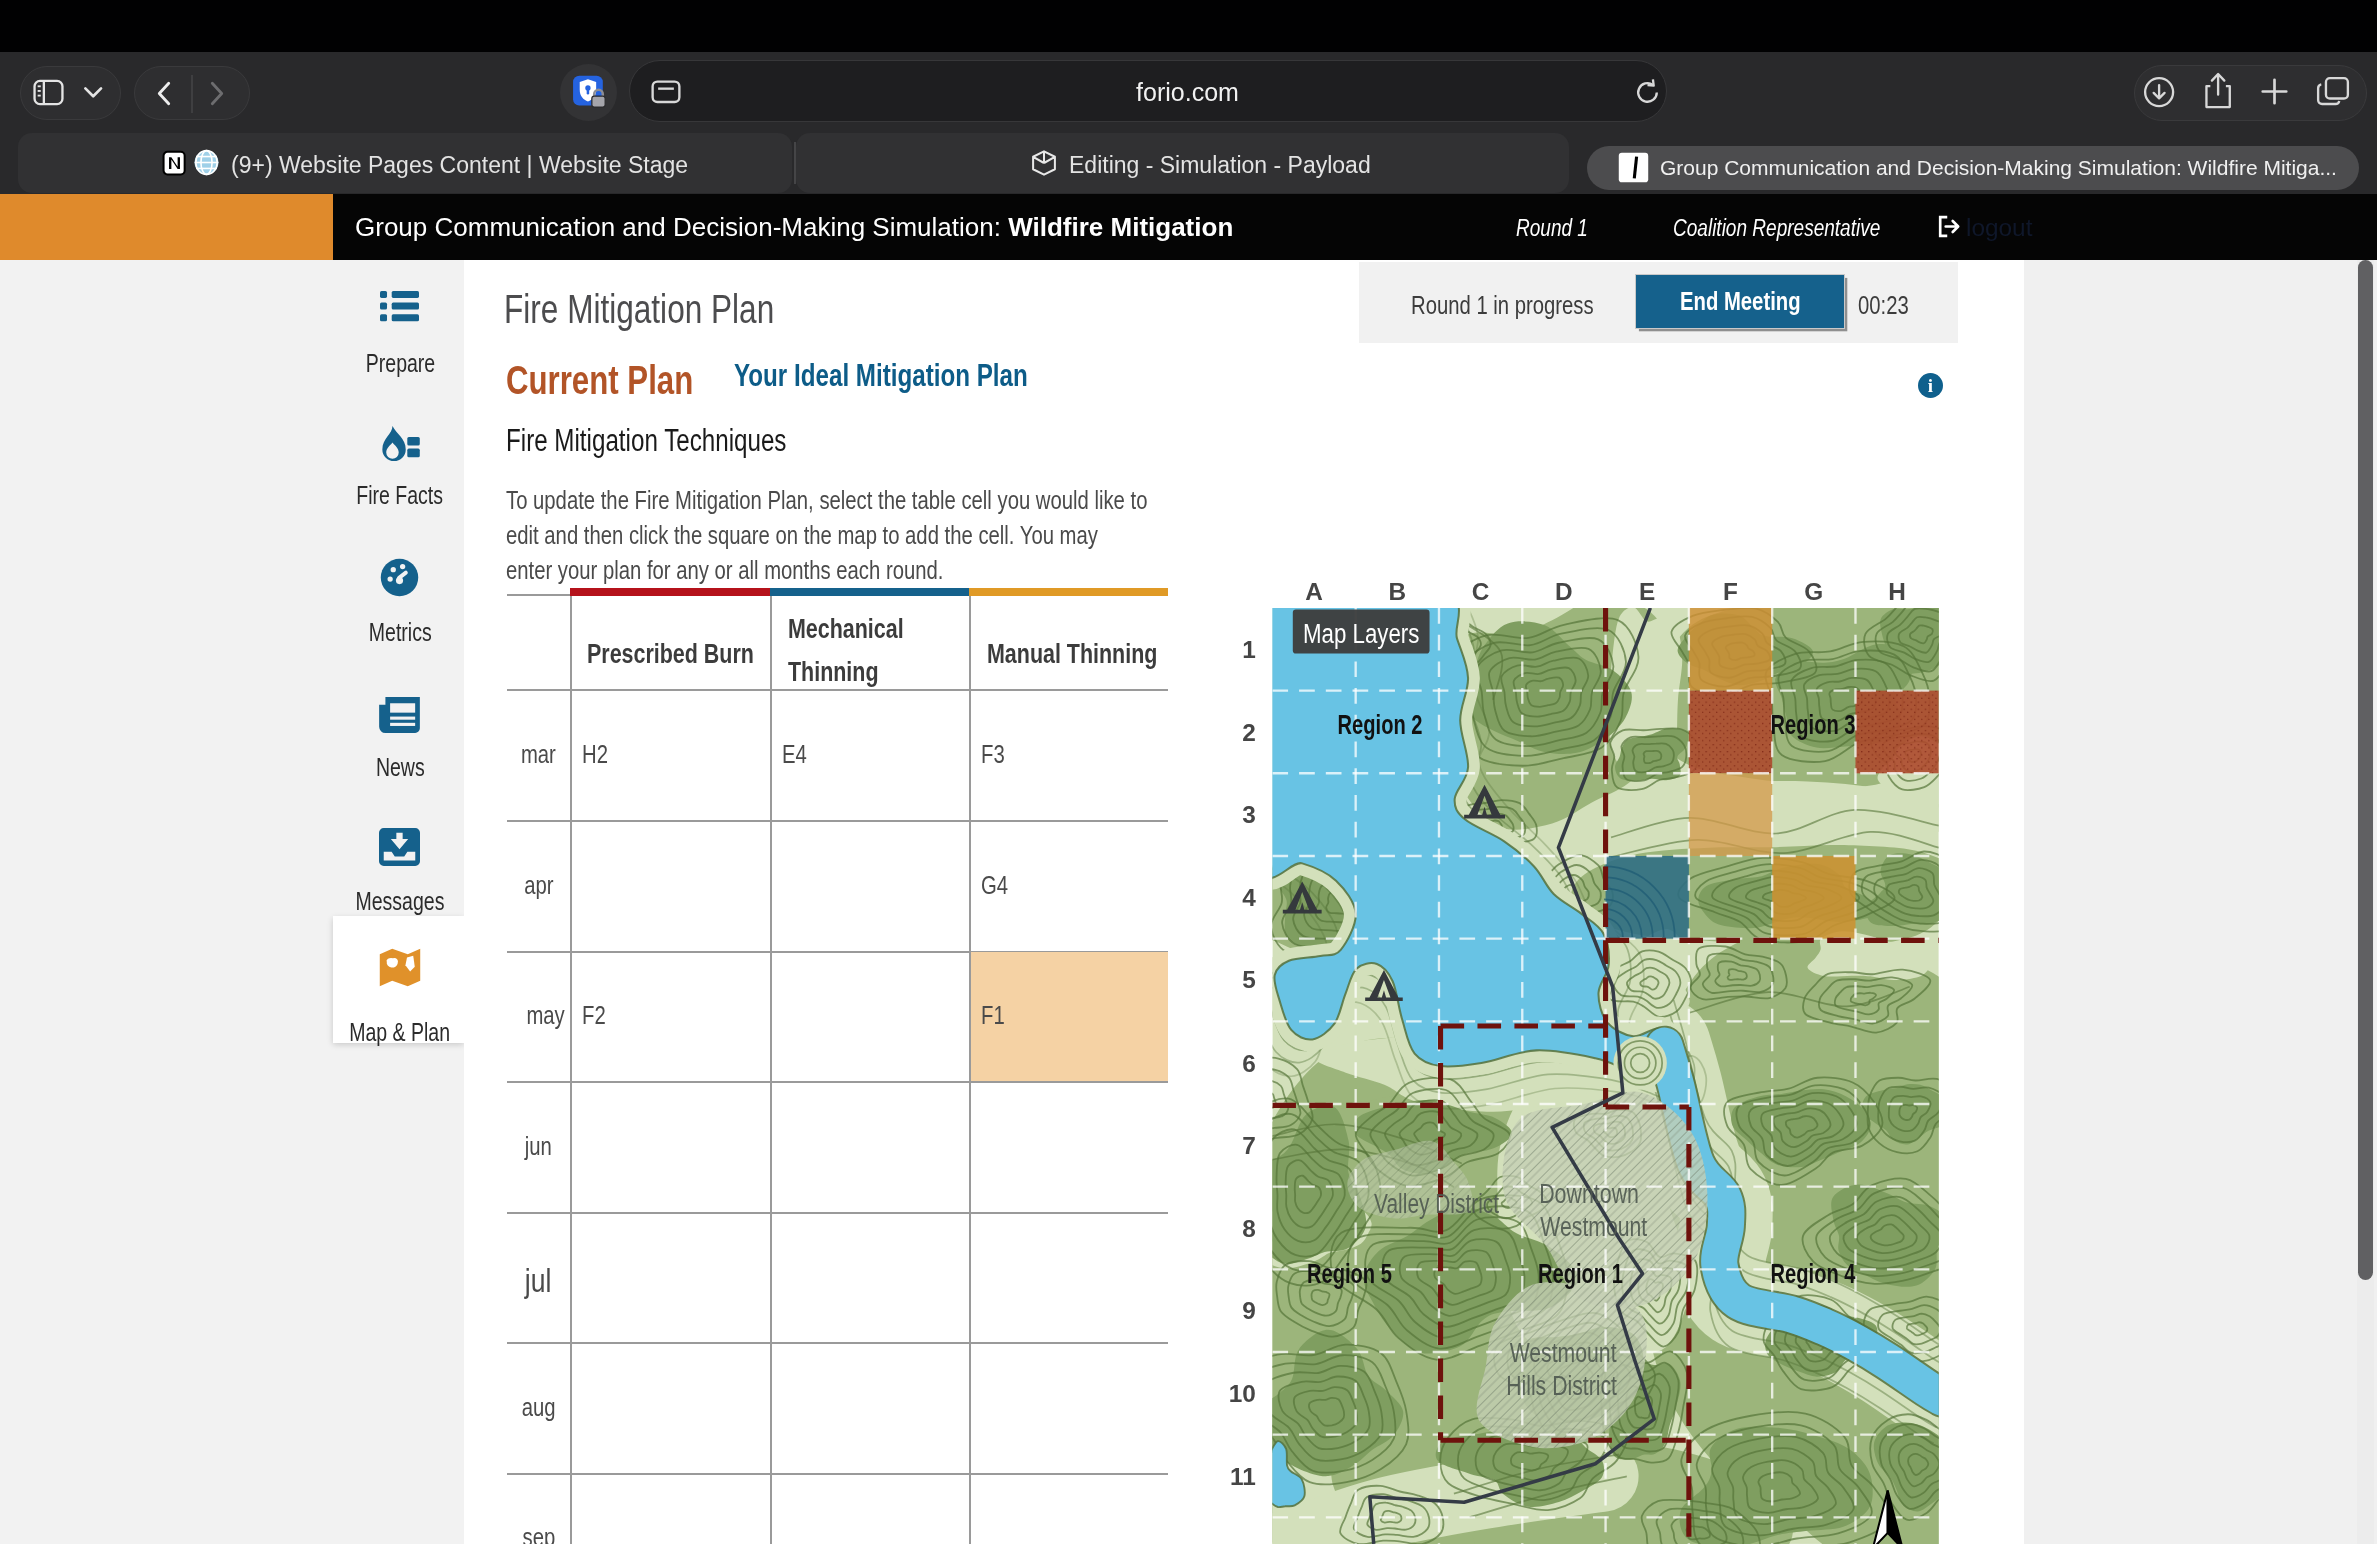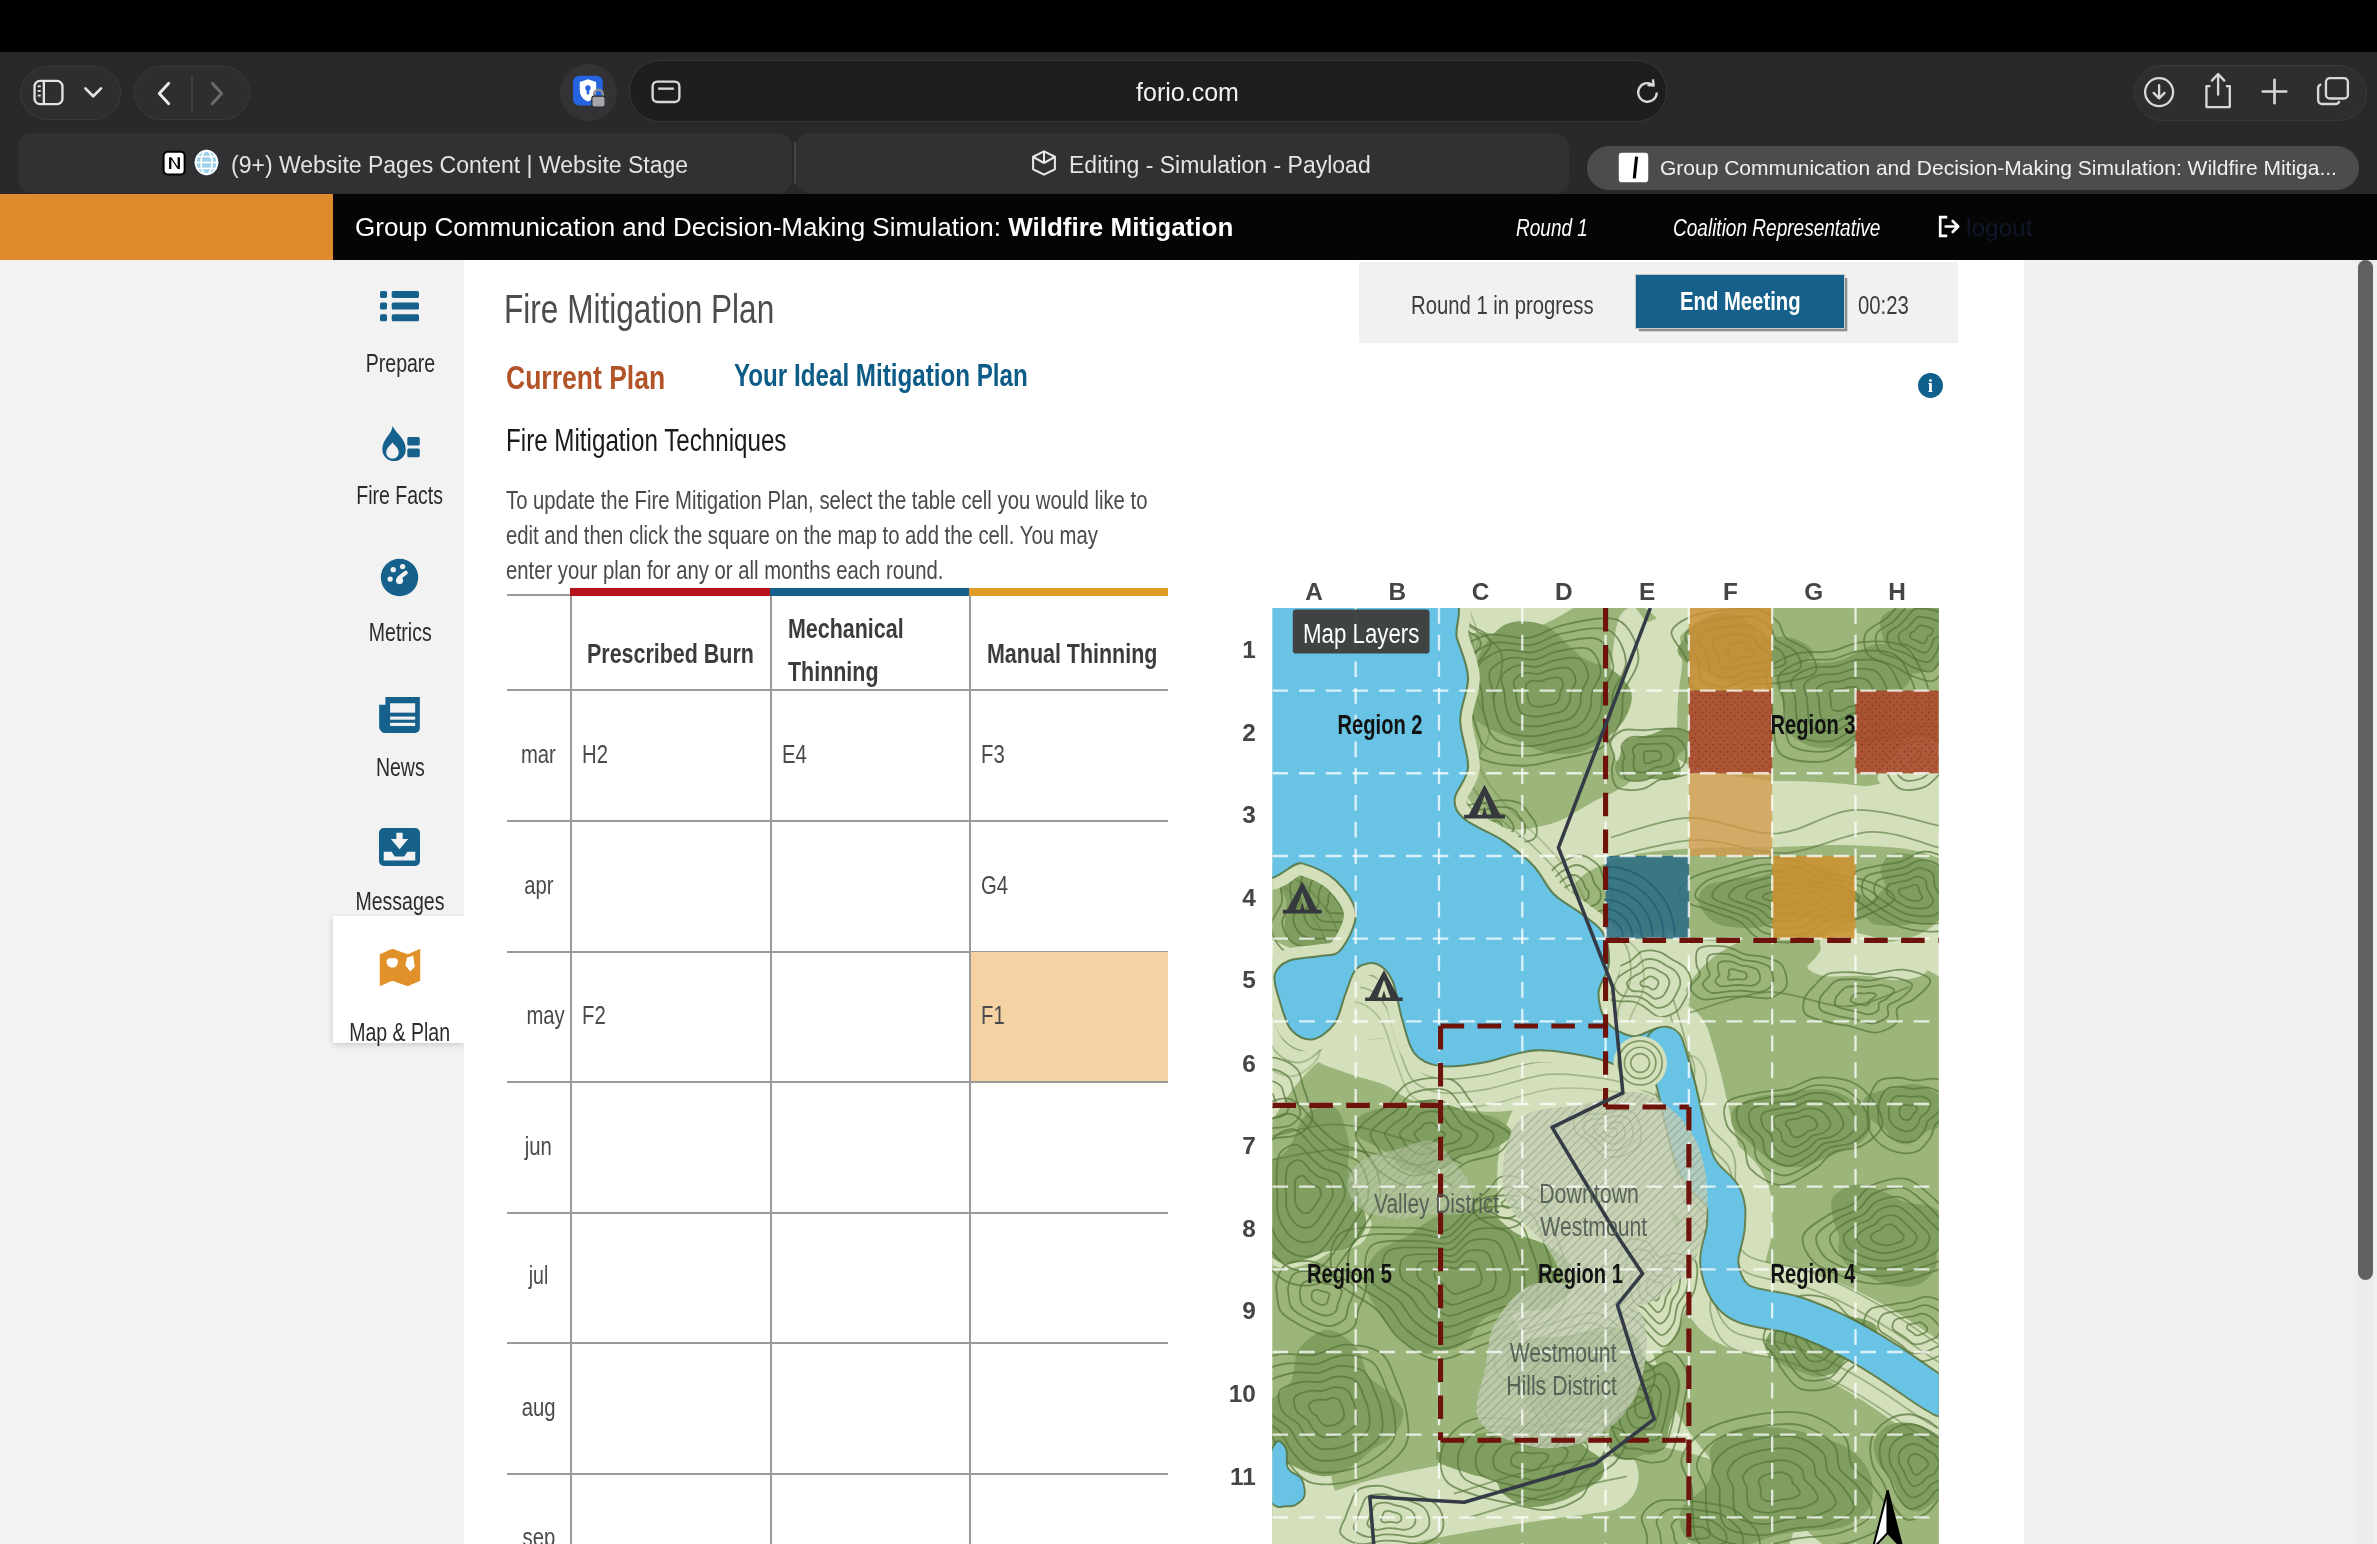--- a/index.html
+++ b/index.html
@@ -162,21 +162,21 @@
     <div class="abs" style="left:464px;top:260px;width:1561px;height:1284px;background:#fff"></div>
     <div class="abs" style="left:2024px;top:260px;width:353px;height:1284px;background:#f0f0f0"></div>
     <div class="abs" style="left:2357px;top:260px;width:17.3px;height:1284px;background:#ececec"></div>
     <div class="abs" style="left:2358px;top:260px;width:15px;height:1020px;background:#606062;border-radius:7.9px"></div>
     <div class="abs" style="left:504px;top:286px;font-size:41px;color:#4c4c4e"><span class="cond" style="transform:scaleX(.77)">Fire Mitigation Plan</span></div>
     <div class="abs" style="left:1359px;top:262px;width:599px;height:81px;background:#f1f1f1"></div>
     <div class="abs" style="left:1411px;top:290px;font-size:26px;color:#3c3c3c"><span class="cond">Round 1 in progress</span></div>
     <div class="abs" style="left:1635px;top:274px;width:210px;height:55px;background:#15618c;border:0.8px solid #c9c9c9;box-shadow:3.1px 3.1px 0 -0.8px #8f8f8f;color:#fff;font-size:26px;font-weight:bold;text-align:center;line-height:53px"><span class="condc">End Meeting</span></div>
     <div class="abs" style="left:1858px;top:290px;font-size:26px;color:#3c3c3c"><span class="cond">00:23</span></div>
     <div class="abs" style="left:1918px;top:373px;width:25px;height:25px;border-radius:50%;background:#0f608d;color:#fff;font-size:19px;font-weight:bold;text-align:center;line-height:25px;font-family:'Liberation Serif',serif">i</div>
-    <div class="abs" style="left:506px;top:358px;font-size:34px;font-weight:bold;color:#b25427"><span class="cond">Current Plan</span></div>
+    <div class="abs" style="left:506px;top:358px;font-size:40px;font-weight:bold;color:#b25427"><span class="cond">Current Plan</span></div>
     <div class="abs" style="left:734px;top:358px;font-size:31px;font-weight:bold;color:#0d5c88"><span class="cond">Your Ideal Mitigation Plan</span></div>
     <div class="abs" style="left:506px;top:423px;font-size:31px;font-weight:normal;color:#1a1a1a"><span class="cond">Fire Mitigation Techniques</span></div>
     <div class="abs" style="left:506px;top:483px;font-size:26px;line-height:35px;color:#4a4a4a"><span class="cond">To update the Fire Mitigation Plan, select the table cell you would like to</span><br><span class="cond">edit and then click the square on the map to add the cell. You may</span><br><span class="cond">enter your plan for any or all months each round.</span></div>
     <div class="abs" style="left:570px;top:588px;width:200px;height:7.9px;background:#b5121b"></div>
     <div class="abs" style="left:770px;top:588px;width:199px;height:7.9px;background:#15618c"></div>
     <div class="abs" style="left:969px;top:588px;width:199px;height:7.9px;background:#e09a26"></div>
     <div class="abs" style="left:507px;top:594px;width:63px;height:1.6px;background:#9a9a9a"></div>
     <div class="abs" style="left:507px;top:689px;width:661px;height:1.6px;background:#9a9a9a"></div>
     <div class="abs" style="left:507px;top:820px;width:661px;height:1.6px;background:#9a9a9a"></div>
     <div class="abs" style="left:507px;top:951px;width:661px;height:1.6px;background:#9a9a9a"></div>
@@ -194,21 +194,21 @@
     <div class="abs" style="left:507px;top:739px;width:63px;text-align:center;font-size:26px;color:#4a4a4a"><span class="condc">mar</span></div>
     <div class="abs" style="left:582px;top:739px;font-size:26px;color:#4a4a4a"><span class="cond">H2</span></div>
     <div class="abs" style="left:782px;top:739px;font-size:26px;color:#4a4a4a"><span class="cond">E4</span></div>
     <div class="abs" style="left:981px;top:739px;font-size:26px;color:#4a4a4a"><span class="cond">F3</span></div>
     <div class="abs" style="left:507px;top:870px;width:63px;text-align:center;font-size:26px;color:#4a4a4a"><span class="condc">apr</span></div>
     <div class="abs" style="left:981px;top:870px;font-size:26px;color:#4a4a4a"><span class="cond">G4</span></div>
     <div class="abs" style="left:507px;top:1000px;width:63px;text-align:right;font-size:26px;color:#4a4a4a"><span class="condc">may</span></div>
     <div class="abs" style="left:582px;top:1000px;font-size:26px;color:#4a4a4a"><span class="cond">F2</span></div>
     <div class="abs" style="left:981px;top:1000px;font-size:26px;color:#4a4a4a"><span class="cond">F1</span></div>
     <div class="abs" style="left:507px;top:1131px;width:63px;text-align:center;font-size:26px;color:#4a4a4a"><span class="condc">jun</span></div>
-    <div class="abs" style="left:507px;top:1261px;width:63px;text-align:center;font-size:25px;color:#4a4a4a"><span class="condc">jul</span></div>
+    <div class="abs" style="left:507px;top:1261px;width:63px;text-align:center;font-size:34px;color:#4a4a4a"><span class="condc">jul</span></div>
     <div class="abs" style="left:507px;top:1392px;width:63px;text-align:center;font-size:26px;color:#4a4a4a"><span class="condc">aug</span></div>
     <div class="abs" style="left:507px;top:1522px;width:63px;text-align:center;font-size:26px;color:#4a4a4a"><span class="condc">sep</span></div>
     <svg id="mapsvg" viewBox="1560 735 920 1229" style="position:absolute;left:1226px;top:578px;width:723px;height:966px">
       <defs>
         <clipPath id="mc">
           <rect x="1619" y="773" width="848" height="1191"></rect>
         </clipPath>
         <pattern id="ht" width="15" height="15" patternTransform="rotate(45)" patternUnits="userSpaceOnUse">
           <rect width="15" height="15" fill="#c6d0b5" fill-opacity="0.78"></rect>
           <line x1="0" y1="0" x2="0" y2="15" stroke="#6e7a68" stroke-width="1.6" stroke-opacity="0.8"></line>

